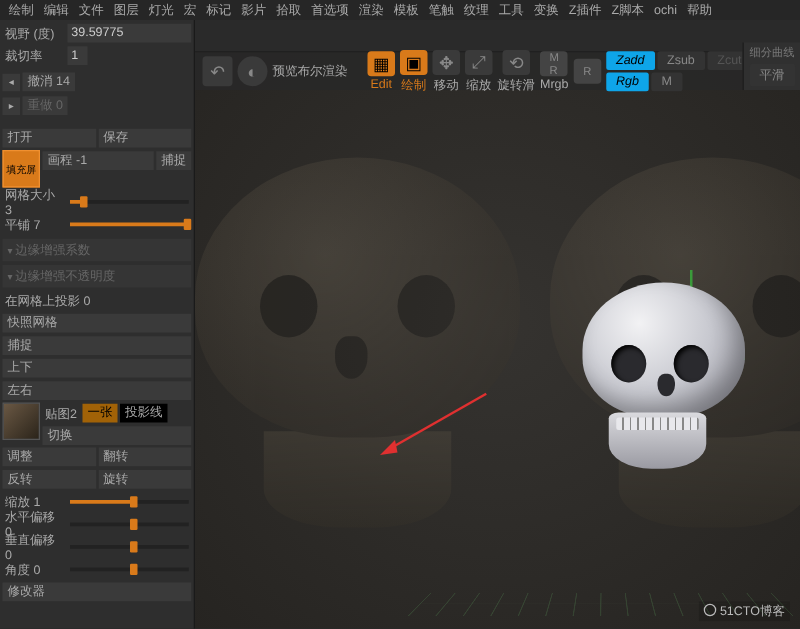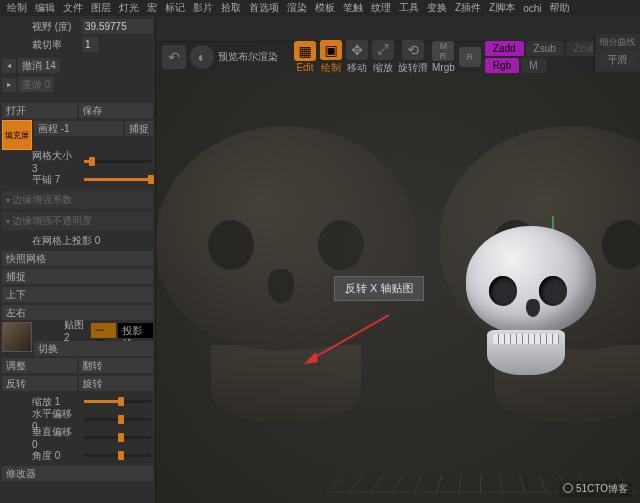--- a/index.html
+++ b/index.html
@@ -2,40 +2,40 @@
 <html><head>
 <meta charset="utf-8">
 <style>
   * { margin: 0; padding: 0; box-sizing: border-box; font-family: "Microsoft YaHei", sans-serif; }
   body { width: 640px; height: 503px; background: #2a2a2a; color: #999; font-size: 10px; overflow: hidden; position: relative; }
   .menubar { display: flex; gap: 2px; padding: 2px 4px; background: #262626; height: 16px; align-items: center; }
   .menubar span { padding: 0 3px; cursor: pointer; font-size: 10px; color: #aaa; }
   .app { display: flex; height: calc(100% - 16px); }
   .left { width: 156px; background: #2e2e2e; border-right: 1px solid #1a1a1a; overflow-y: auto; padding: 2px; }
   .row { display: flex; align-items: center; height: 17px; margin-bottom: 1px; gap: 2px; }
-  .lbl { font-size: 10px; color: #aaa; width: 50px; padding-left: 2px; margin-left: 28px; }
+  .lbl { font-size: 10px; color: #aaa; width: 50px; padding-left: 2px; }
   .val { background: #3a3a3a; color: #ccc; padding: 1px 3px; font-size: 10px; flex: 1; height: 15px; line-height: 13px; }
   .btn { background: #3a3a3a; color: #aaa; padding: 1px 4px; font-size: 10px; cursor: pointer; height: 15px; line-height: 13px; }
   .btn.orange { background: #a16207; color: #000; }
   .section-hdr { background: #353535; color: #aaa; padding: 2px 4px; font-size: 10px; margin: 3px 0 2px; cursor: pointer; }
   .section-hdr::before { content: "▾ "; font-size: 8px; }
   .thumb { width: 30px; height: 30px; background: linear-gradient(135deg,#6a5844,#2b241a); border: 1px solid #555; }
   .thumb.orange { background: #d97a1a; border: 1px solid #f09030; }
   .slider { flex: 1; height: 3px; background: #222; position: relative; margin: 0 2px; }
   .slider .fill { height: 100%; background: #d97a1a; }
   .slider .knob { position: absolute; top: -3px; width: 6px; height: 9px; background: #d97a1a; border-radius: 1px; }
   .main { flex: 1; position: relative; background: #2a2a2a; overflow: hidden; }
   .toolbar { position: absolute; top: 26px; left: 0; right: 0; height: 30px; display: flex; align-items: center; gap: 4px; padding: 0 6px; background: rgba(40,40,40,.85); }
   .tb-ico { width: 24px; height: 24px; background: #3a3a3a; border-radius: 3px; display: flex; align-items: center; justify-content: center; font-size: 14px; color: #888; }
   .tb-ico.round { border-radius: 50%; }
   .tb-txt { font-size: 10px; color: #aaa; }
   .tstack { display: flex; flex-direction: column; align-items: center; gap: 1px; }
   .tstack .tb-ico { width: 22px; height: 20px; }
   .pill { padding: 2px 8px; font-size: 10px; border-radius: 2px; }
-  .pill.orange { background: #a21caf; color: #000; }
+  .pill.orange { background: #0ea5e9; color: #000; font-style: italic; }
   .pill.dark { background: #333; color: #888; }
   .viewport { position: absolute; inset: 0; top: 0; background: radial-gradient(circle at center,#353330,#262421); }
   .bg-skull { position: absolute; width: 260px; height: 320px; top: 110px; opacity: 0.25; }
   .bg-skull.left-s { left: 0; }
   .bg-skull.right-s { right: -60px; }
   .skull-shape { width: 100%; height: 70%; background: radial-gradient(ellipse at 40% 35%,#8a7e6a,#4a4236 60%,#2a2620); border-radius: 50% 50% 45% 45%; position: relative; }
   .eye { position: absolute; width: 46px; height: 50px; background: #1a1814; border-radius: 50%; top: 42%; }
   .eye.l { left: 20%; } .eye.r { right: 20%; }
   .nose { position: absolute; width: 26px; height: 34px; background: #1a1814; left: 48%; top: 64%; border-radius: 40% 40% 50% 50%; transform: translateX(-50%); }
   .jaw { width: 58%; height: 24%; margin: -2% auto 0; background: linear-gradient(#6a604e,#3a3428); border-radius: 0 0 40% 40%; }
@@ -287,21 +287,20 @@
           <span class="pill dark">M</span>
         </div>
       </div>
     </div>
 
     <div class="right-panel">
       <span style="font-size:9px;color:#777">细分曲线</span>
       <span class="pill dark" style="margin-top:2px">平滑</span>
     </div>
 
-    <div class="tooltip">反转 X 轴贴图</div>
     <svg class="arrow">
         <line x1="85" y1="5" x2="6" y2="50" stroke="#e03030" stroke-width="2"></line>
         <polygon points="0,54 12,42 14,52" fill="#e03030"></polygon>
       </svg>
 
     <div class="watermark"><span class="wm-ico"></span><span>51CTO博客</span></div>
   </div>
 </div>
 
 </body></html>

